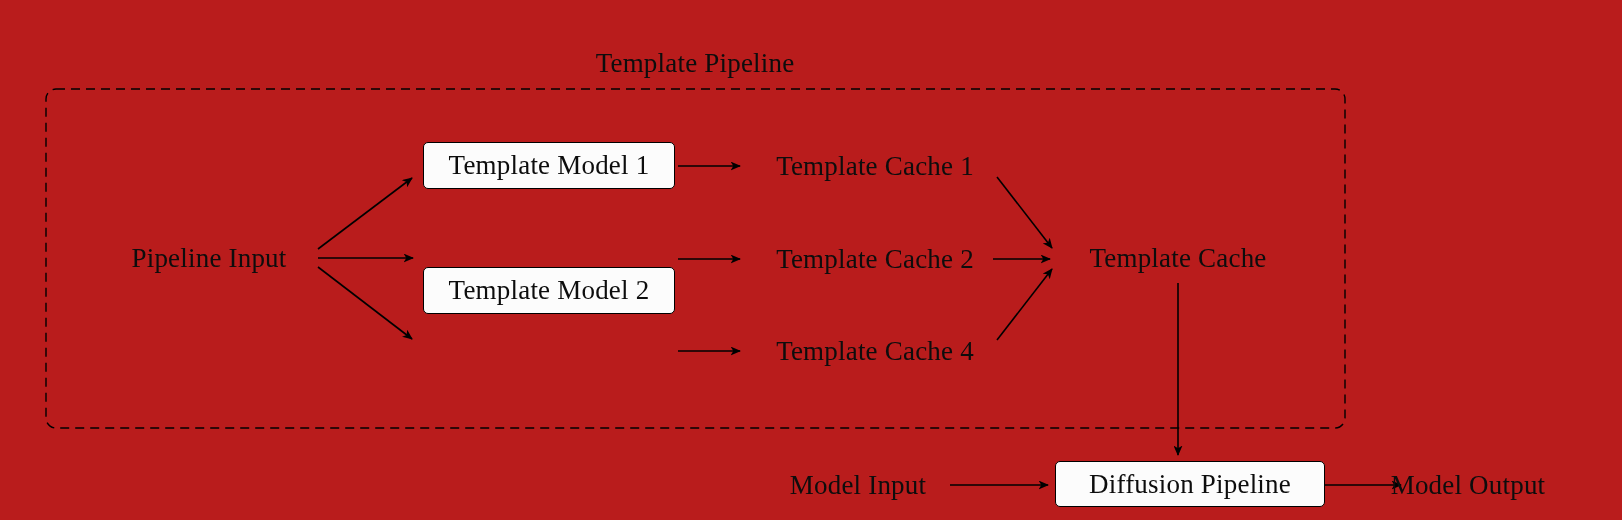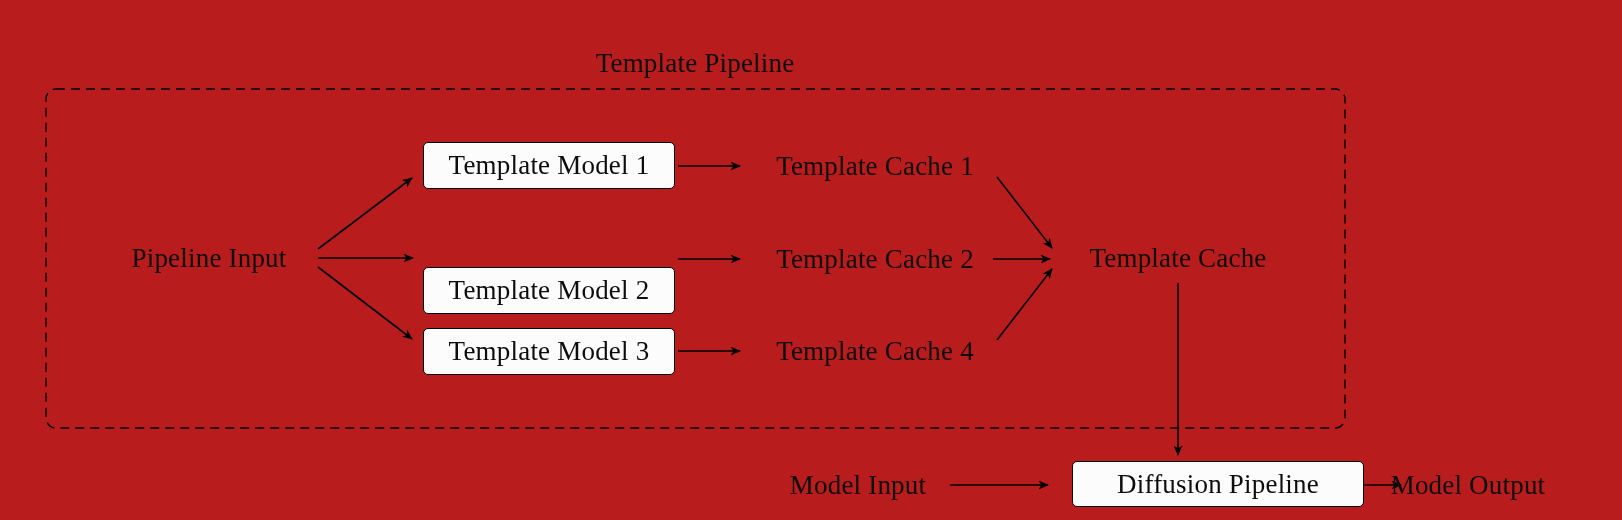--- a/index.html
+++ b/index.html
@@ -96,27 +96,26 @@
       <line x1="1303" y1="485" x2="1401" y2="485" marker-end="url(#arrow)"></line>
     </g>
   </svg>
 
   <div class="diagram-title">Template Pipeline</div>
 
   <div class="label" style="left:99px; top:243px; width:220px; height:30px;">Pipeline Input</div>
 
   <div class="node-box model-box model-1">Template Model 1</div>
   <div class="node-box model-box model-2">Template Model 2</div>
-  <div class="node-box model-box model-3">Template Model 3</div>
 
   <div class="label cache-label cache-1">Template Cache 1</div>
   <div class="label cache-label cache-2">Template Cache 2</div>
   <div class="label cache-label cache-3">Template Cache 4</div>
 
   <div class="label" style="left:1068px; top:243px; width:220px; height:30px;">Template Cache</div>
 
   <div class="label" style="left:758px; top:470px; width:200px; height:30px;">Model Input</div>
 
-  <div class="node-box" style="left:1055px; top:461px; width:292px; height:46px;margin-left:17px;">Diffusion Pipeline</div>
+  <div class="node-box" style="left:1055px; top:461px; width:270px; height:46px;">Diffusion Pipeline</div>
 
   <div class="label" style="left:1368px; top:470px; width:200px; height:30px;">Model Output</div>
 
 </div>
 
 </body></html>

